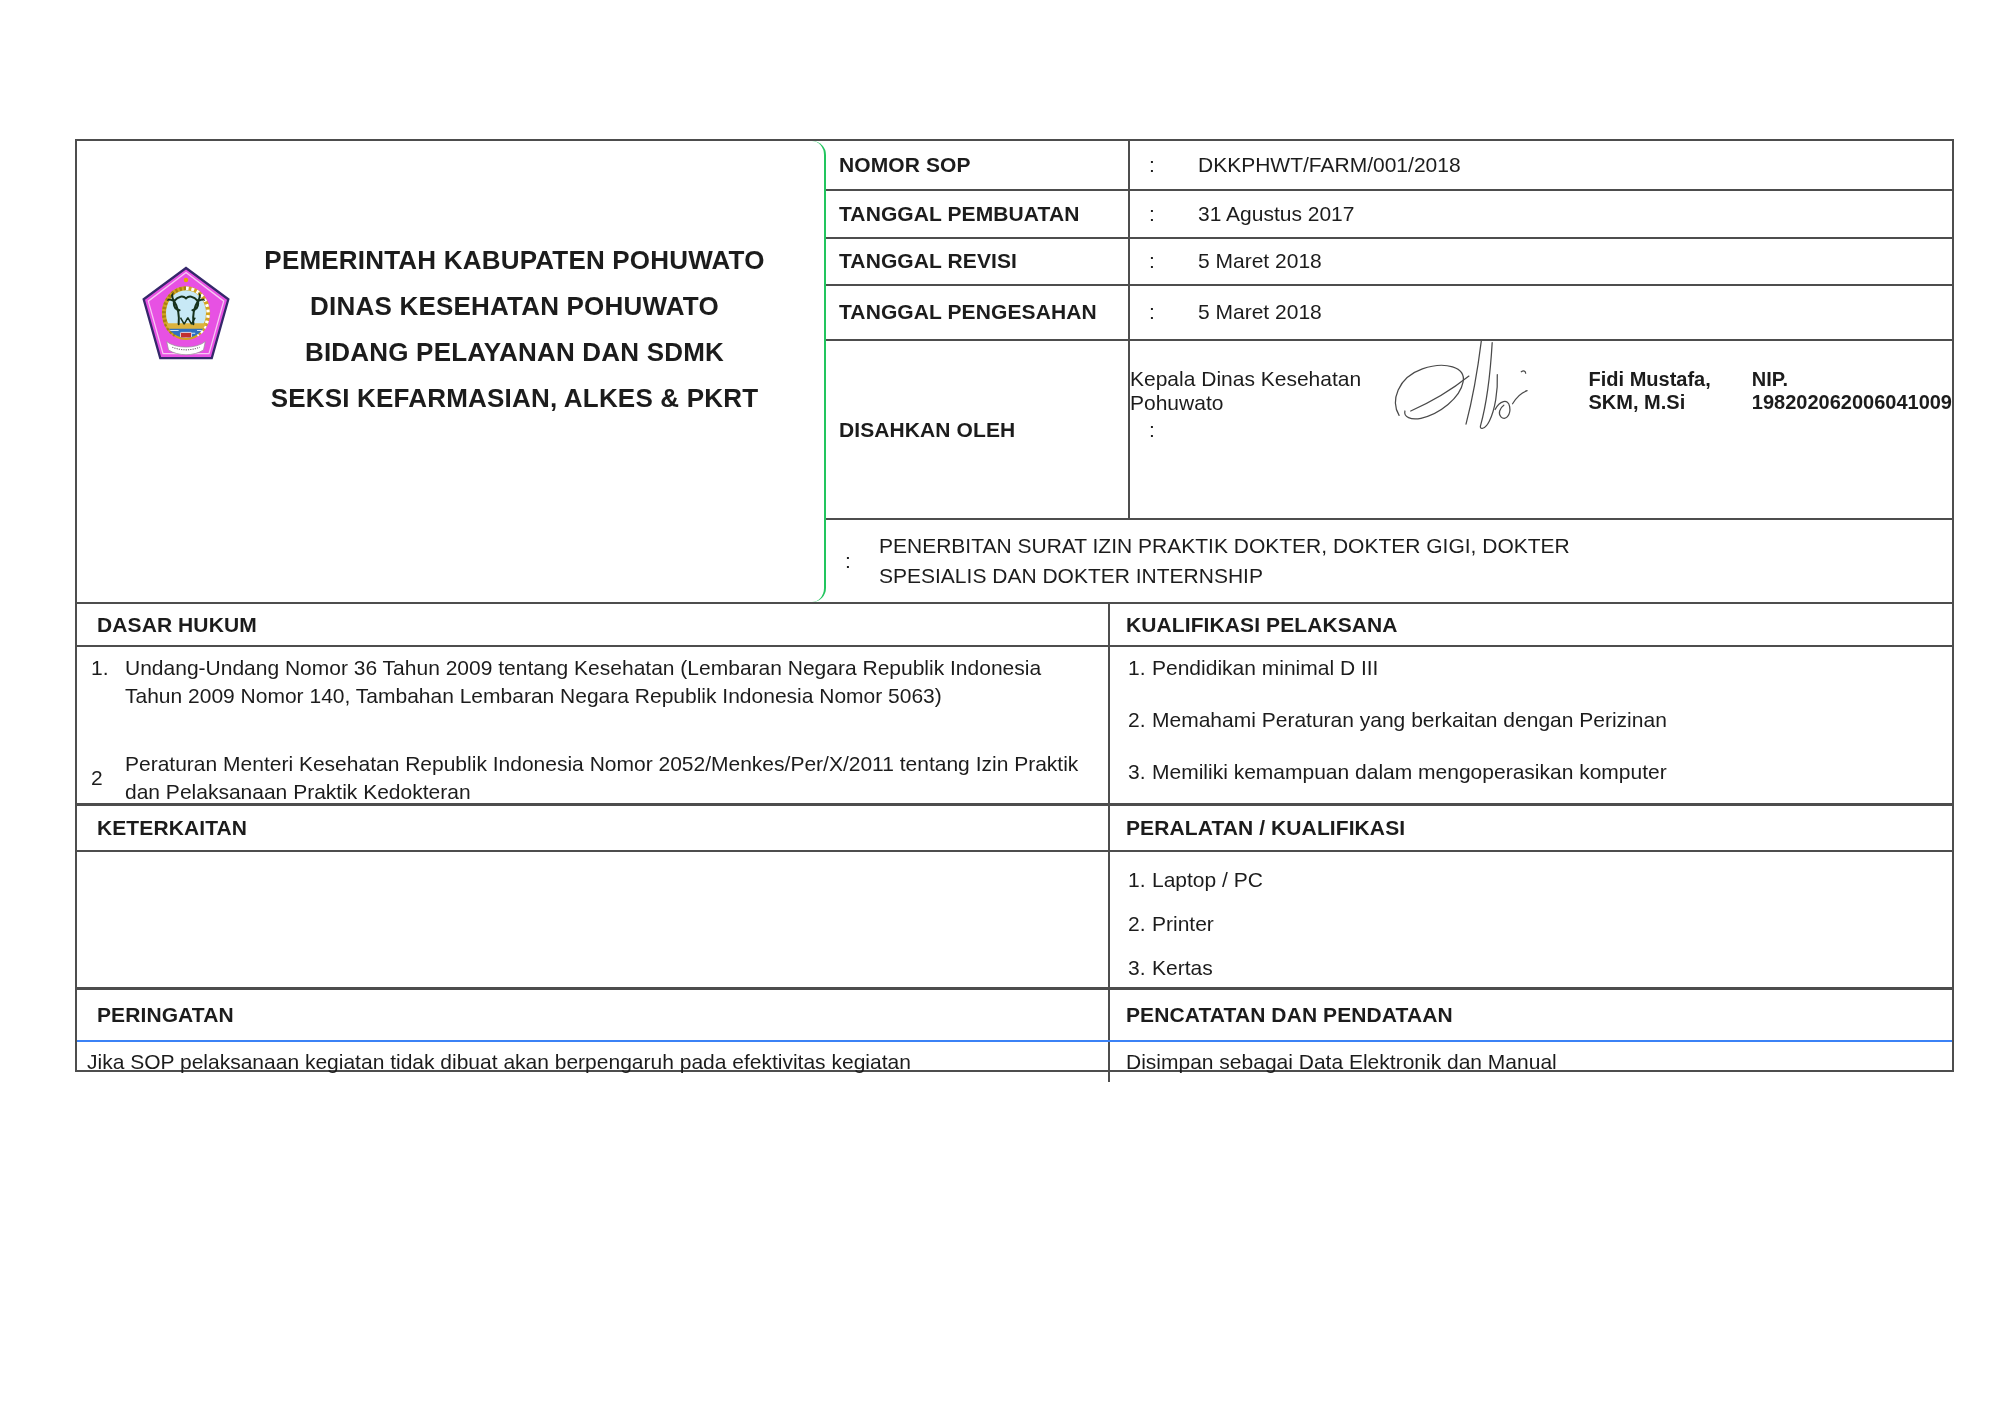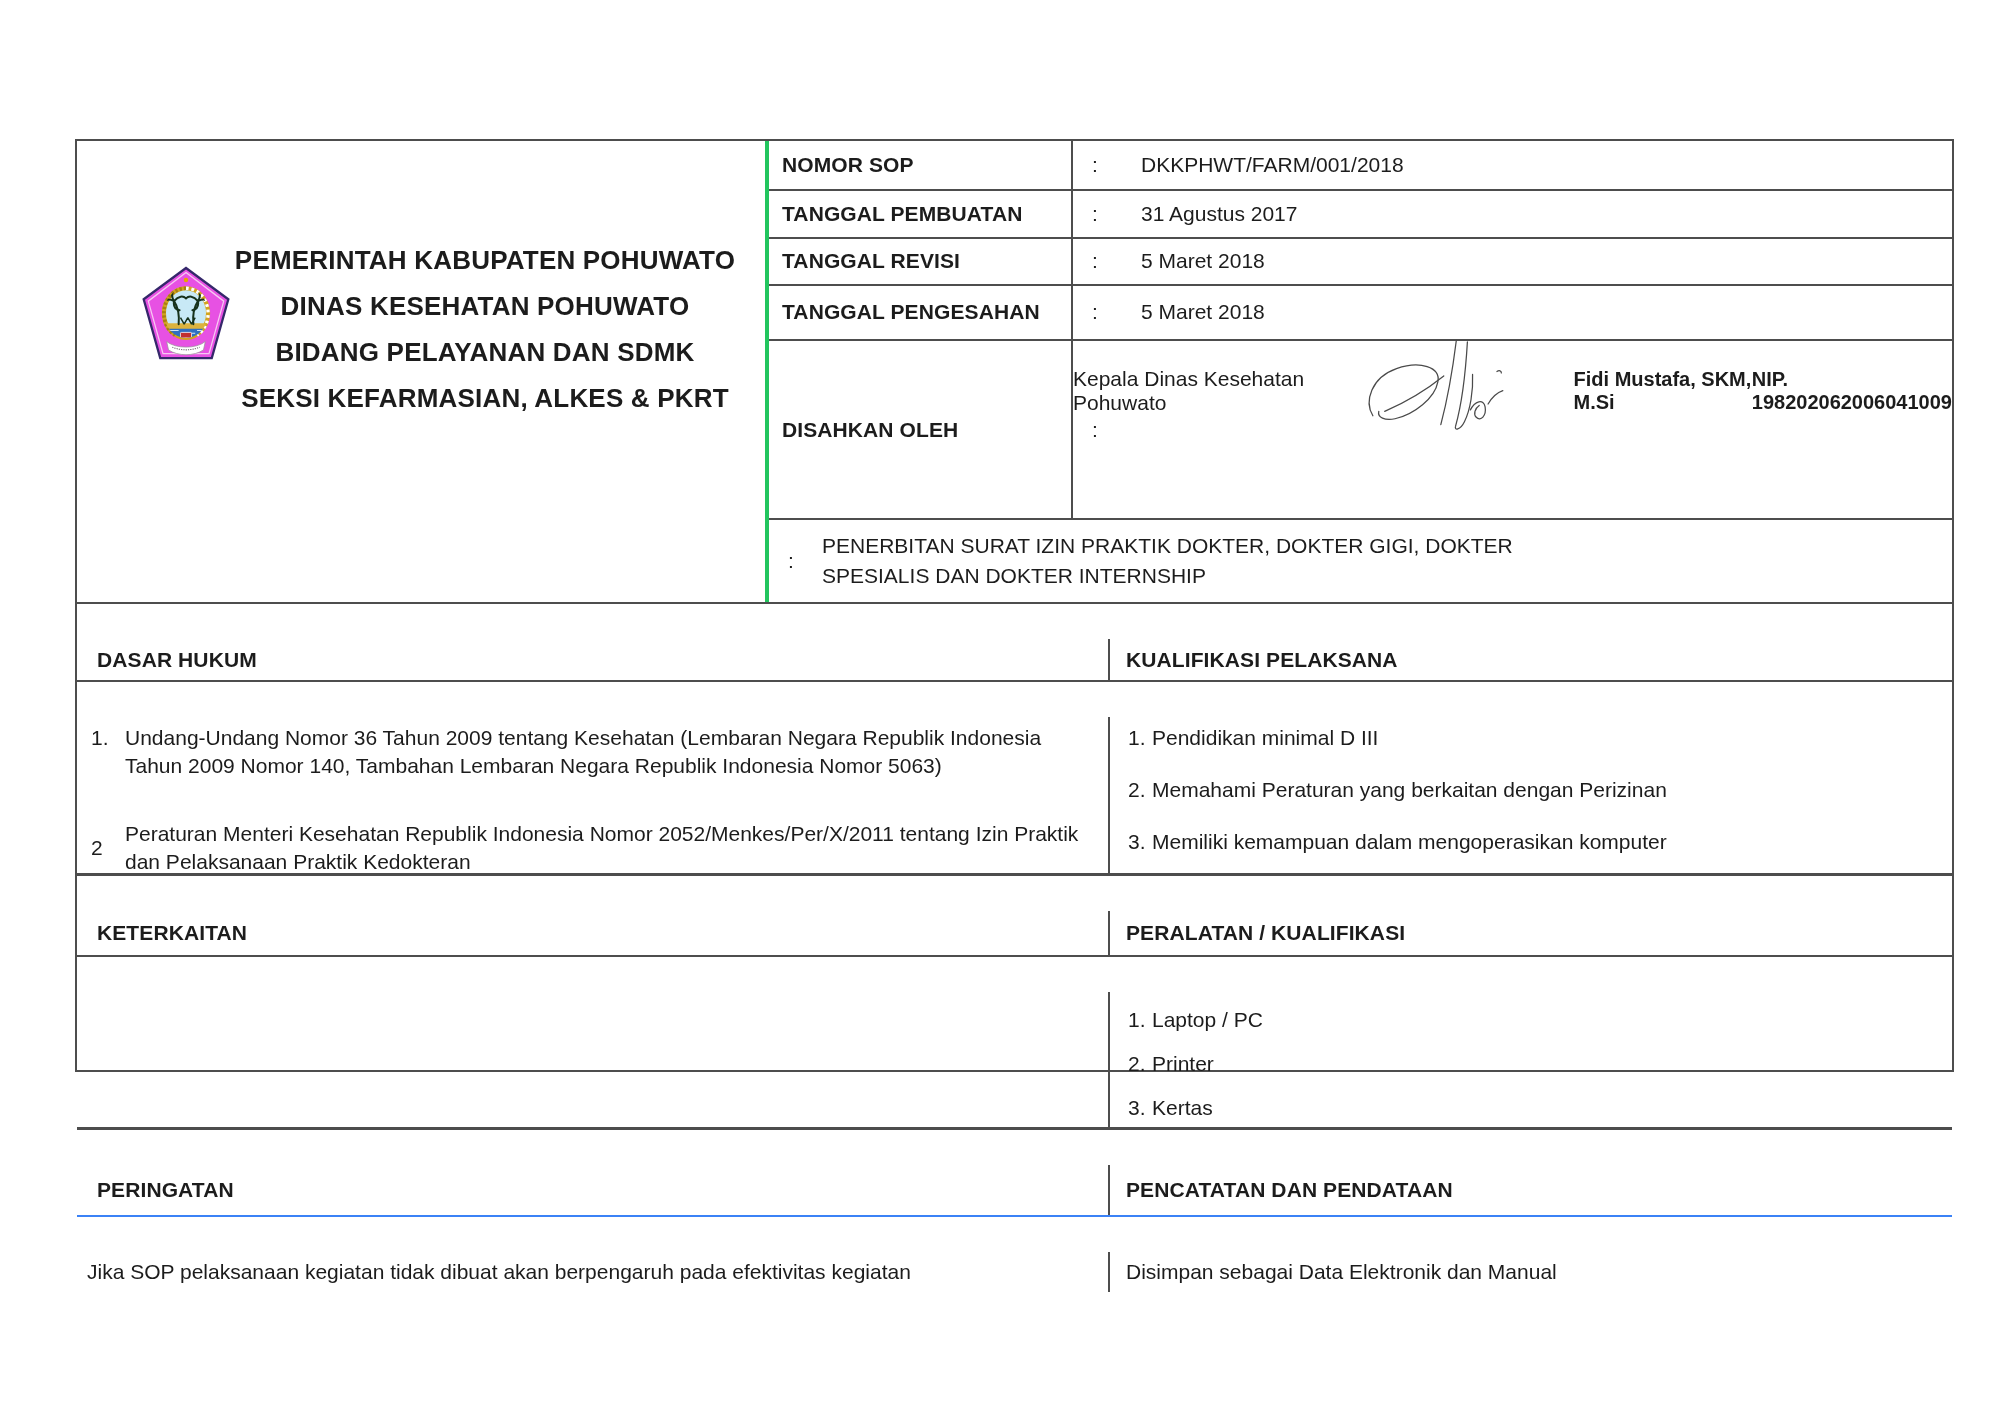--- a/index.html
+++ b/index.html
@@ -7,21 +7,21 @@
   .page {
     position:relative; width:2000px; height:1414px; background:#ffffff;
     font-family:"Liberation Sans", sans-serif; color:#1c1c1c; overflow:hidden;
   }
   .sop-table {
     position:absolute; left:75px; top:139px; width:1879px; height:933px;
     border:2px solid #4d4d4d; background:#ffffff;
   }
   
   .top-block { display:flex; height:463px; border-bottom:2px solid #4d4d4d; }
-  .org-cell { position:relative; width:692px; border-right:4px solid #22c55e; }
+  .org-cell { position:relative; width:749px; border-right:2px solid #22c55e;border-radius:14px; }
   .org-lines { position:absolute; left:150px; right:22px; top:96px; }
   .org-line {
     height:46px; line-height:46px; text-align:center;
     font-size:26px; font-weight:bold; letter-spacing:0.2px; white-space:nowrap;
   }
   .logo { position:absolute; left:63px; top:124px; width:92px; height:98px; }
   .meta-col { flex:1; display:flex; flex-direction:column; }
   .meta-row { display:flex; border-bottom:2px solid #4d4d4d; }
   .meta-row.r1 { height:51px; } .meta-row.r2 { height:48px; }
   .meta-row.r3 { height:48px; } .meta-row.r4 { height:56px; }
@@ -38,21 +38,21 @@
   .disahkan-value { display:block; }
   .sig-block { display:flex; flex-direction:row; align-items:center; padding-top:10px; }
   .sig-title { font-size:21px; line-height:24px; }
   .signature-svg { width:300px; height:96px; margin-top:-12px; margin-bottom:-4px; }
   .sig-name { font-size:20px; font-weight:bold; line-height:23px; }
   .sig-nip { font-size:20px; font-weight:bold; line-height:23px; }
   
   .nama-value { display:flex; align-items:center; }
   .nama-text { margin-left:53px; max-width:800px; font-size:21px; line-height:30px; }
   
-  .section-row { display:flex;margin-top:35px; }
+  .section-row { display:flex; }
   .cell-left { width:1033px; border-right:2px solid #4d4d4d; position:relative; }
   .cell-right { flex:1; position:relative; }
   .sec-heading { display:flex; align-items:center; font-weight:bold; font-size:21px; letter-spacing:0.1px; }
   .row-h1 { height:43px; border-bottom:2px solid #4d4d4d; }
   .row-c1 { height:159px; border-bottom:3px solid #4d4d4d; }
   .row-h2 { height:46px; border-bottom:2px solid #4d4d4d; }
   .row-c2 { height:138px; border-bottom:3px solid #4d4d4d; }
   .row-h3 { height:52px; border-bottom:2px solid #3b82f6; }
   .row-c3 { height:40px; }
   .pad-l { padding-left:20px; }

